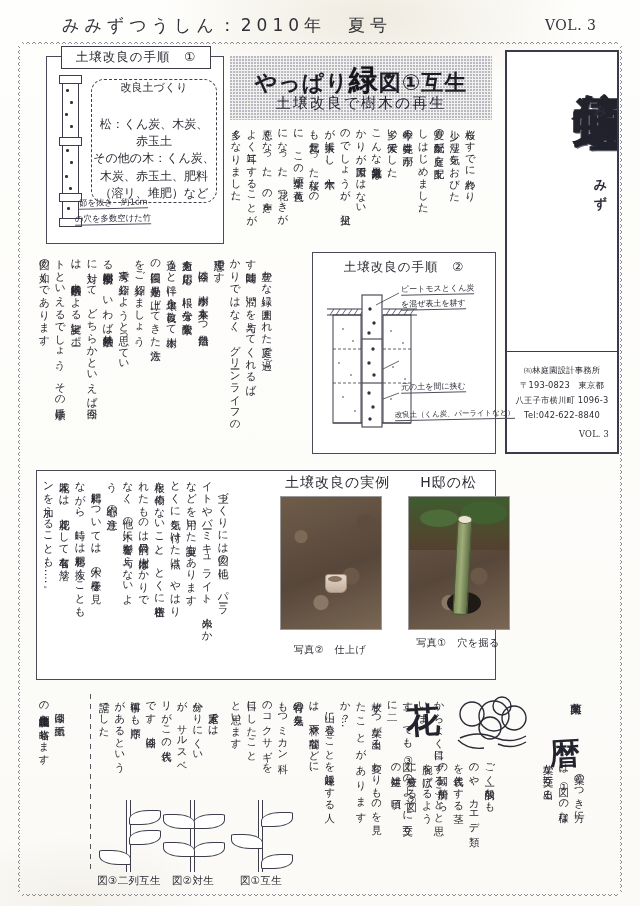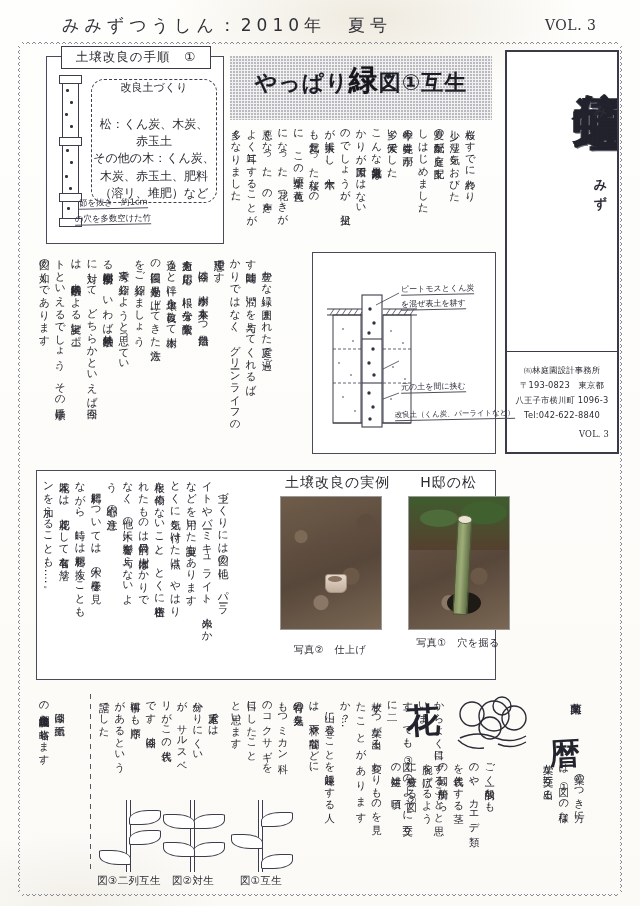--- a/index.html
+++ b/index.html
@@ -165,20 +165,21 @@
       <div>木炭、赤玉土、肥料</div>
       <div>（溶リ、堆肥）など</div>
     </div>
 
     <div class="hand" style="left:32px;top:140px">節を抜き　約1cm</div>
     <div class="hand" style="left:28px;top:156px">の穴を多数空けた竹</div>
   </div>
 
   <div class="box" id="headband">
     <div class="hl1"><span>やっぱり</span><span class="grn">緑</span><span>図①互生</span></div>
+    <div class="hl2">土壌改良で樹木の再生</div>
   </div>
 
   <div id="art1">
     <div class="body-col">
       <span>桜もすでに終わり、</span><br><span>少し湿り気をおびた</span><br><span>夏の気配が庭を支配</span><br><span>しはじめました。</span><br><span>今年の春先は雨が</span><br><span>多い天候でした。</span><br><span>こんな異常気象ば</span><br><span>かりが原因ではない</span><br><span>のでしょうが、祖父</span><br><span>が大事にし、六十年</span><br><span>も元気だった桜なの</span><br><span>に、この頃葉が黄色</span><br><span>になった。花つきが</span><br><span>悪くなった。の声を</span><br><span>よく耳にすることが</span><br><span>多くなりました。</span>
     </div>
   </div>
 
   <div class="box" id="mast">
     <div class="mast-art">
@@ -195,20 +196,21 @@
     </div>
   </div>
 
   <div id="art2">
     <div class="body-col">
       <span>　豊かな緑に囲まれた庭で過ご</span><br><span>す時間は、潤いを与えてくれるば</span><br><span>かりではなく、グリーンライフの</span><br><span>理想です。</span><br><span>　今回は、樹木が本来もつ自然治</span><br><span>癒力を応用し、根に十分な酸素を</span><br><span>送ると伴に土壌を改良して樹木</span><br><span>の回復に効果を上げてきた方法</span><br><span>をご紹介しましょう。</span><br><span>　次号で紹介しようと思ってい</span><br><span>る樹勢回復が、いわば外科的手法</span><br><span>に対して、どちらかといえば今回</span><br><span>は、内科的手法による実証レポー</span><br><span>トといえるでしょう。その手順は、</span><br><span>図の如くであります。</span>
     </div>
   </div>
 
   <div class="box" id="dia2">
+    <div class="dia2-cap">土壌改良の手順　②</div>
     <svg width="180" height="168" style="position:absolute;left:0;top:26px">
       <line x1="14" y1="36" x2="52" y2="36" stroke="#3d3d4b" stroke-width="1.1"></line>
       <line x1="14" y1="30" x2="52" y2="30" stroke="#3d3d4b" stroke-width="1.1"></line>
       <line x1="70" y1="30" x2="104" y2="30" stroke="#3d3d4b" stroke-width="1.1"></line>
       <line x1="70" y1="36" x2="104" y2="36" stroke="#3d3d4b" stroke-width="1.1"></line>
       <g stroke="#3d3d4b" stroke-width=".8">
         <line x1="17" y1="36" x2="21" y2="30"></line>
           <line x1="23" y1="36" x2="27" y2="30"></line>
           <line x1="29" y1="36" x2="33" y2="30"></line>
         <line x1="35" y1="36" x2="39" y2="30"></line>

